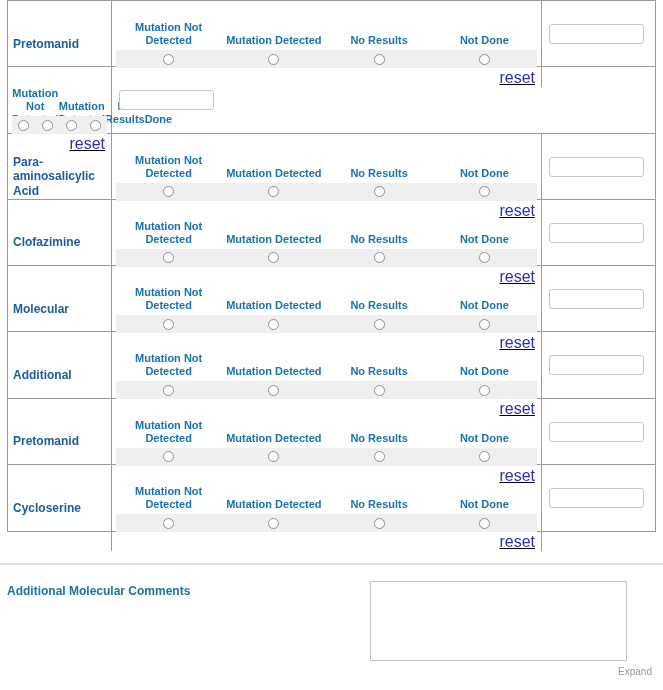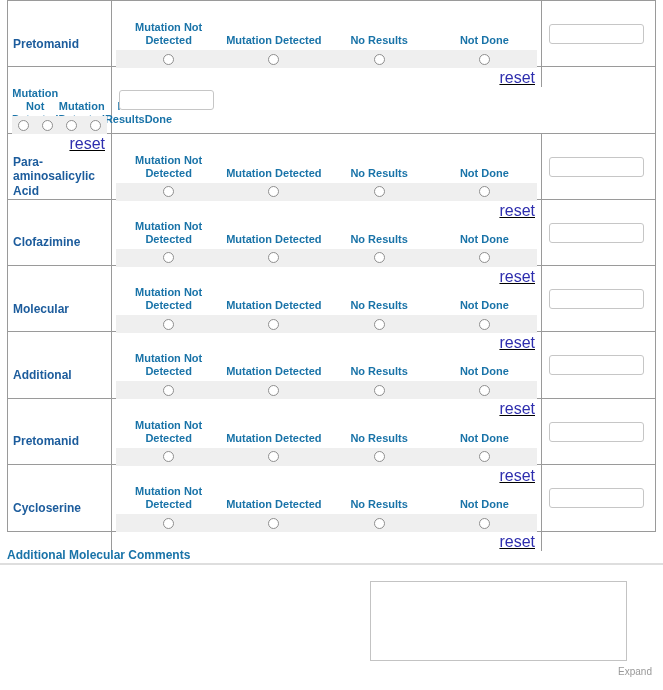--- a/index.html
+++ b/index.html
@@ -71,21 +71,21 @@
     font-size: 12px; padding: 0 4px;
     font-family: "Liberation Sans", sans-serif;
   }
 
   
   .section-divider {
     position: absolute; left: 0; top: 563px;
     width: 663px; height: 2px; background: #dedede;
   }
   .comments-label {
-    position: absolute; left: 7px; top: 548px;
+    position: absolute; left: 7px; top: 584px;
     color: var(--header, #1973a8);
     font-size: 12px; font-weight: bold;
   }
   .comments-textarea {
     position: absolute; left: 370px; top: 581px;
     width: 257px; height: 80px;
     border: 1px solid #c3c3c3;
     resize: none;
     font-family: "Liberation Sans", sans-serif; font-size: 12px;
     padding: 3px;

